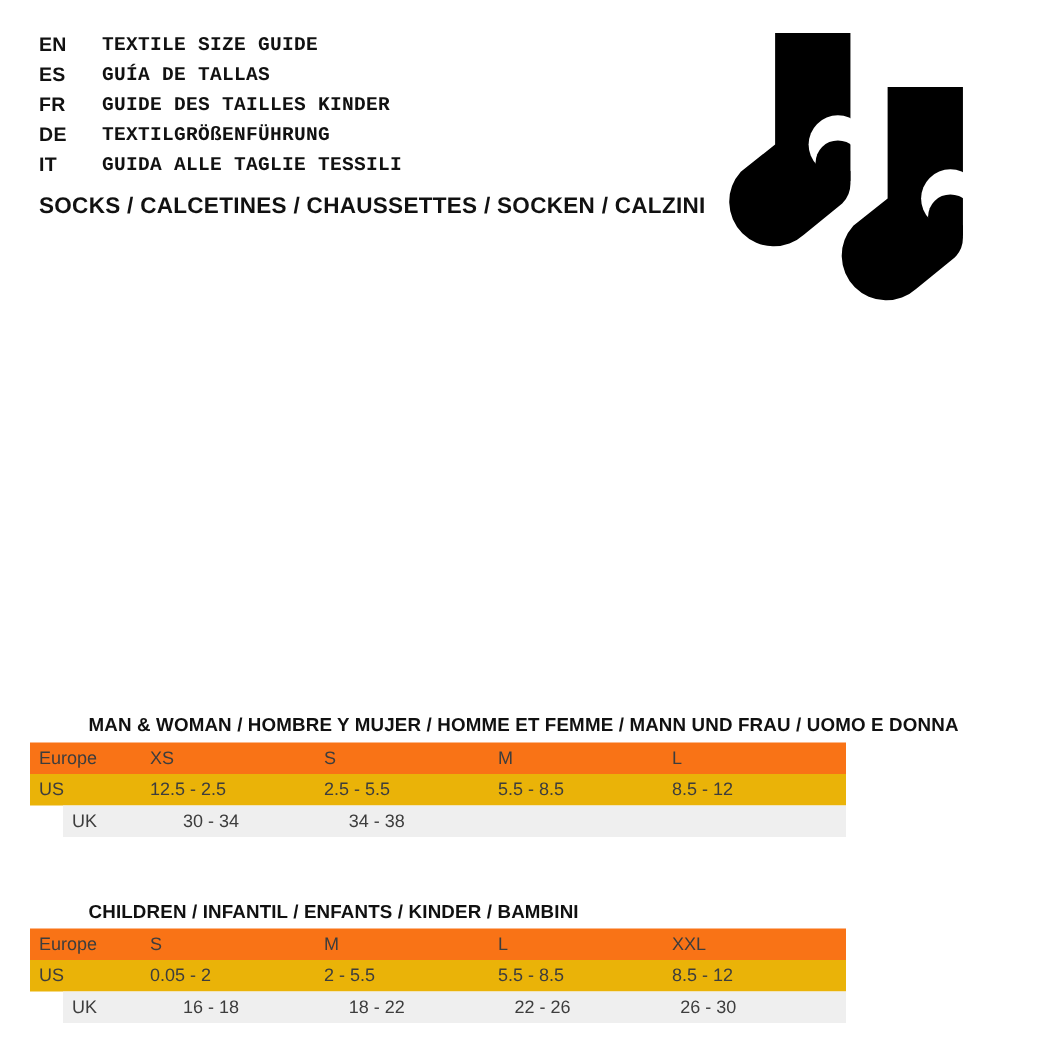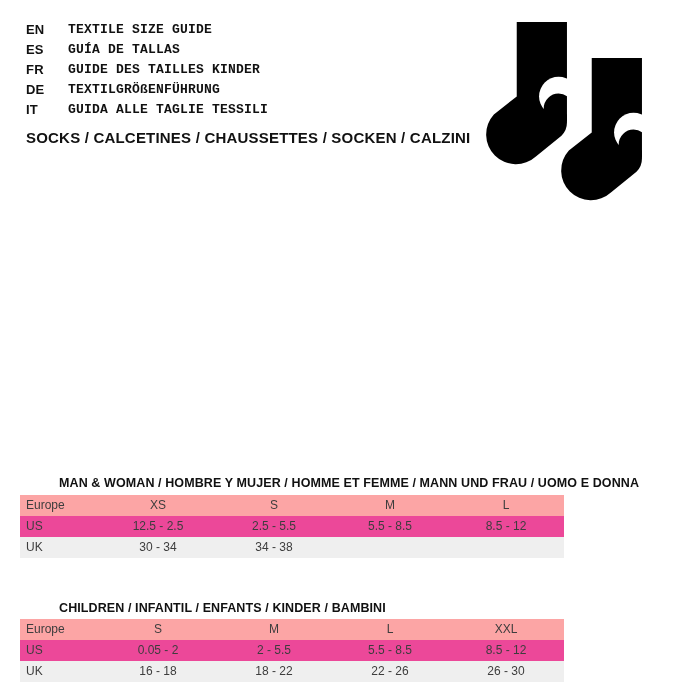--- a/index.html
+++ b/index.html
@@ -17,25 +17,25 @@
 
   
   .socks-svg{position:absolute;left:470px;top:12px;}
 
   
   .table-title{position:absolute;left:22px;font-size:12.5px;font-weight:bold;color:#111;
                letter-spacing:.1px;white-space:nowrap;margin-left:37px;}
   .size-table{position:absolute;left:20px;width:544px;}
   .trow{display:grid;grid-template-columns:80px 1fr 1fr 1fr 1fr;height:21px;line-height:21px;
         font-size:12px;color:#3d3d3d;}
-  .trow .cell{text-align:center;white-space:nowrap;}
+  .trow .cell{white-space:nowrap;}
   .trow .cell.first{text-align:left;padding-left:6px;}
-  .trow.head{background:#fca5a5;}
-  .trow.r-even{background:#ec4899;}
-  .trow.r-odd{background:#efefef;}
+  .trow.head{background:#f97316;}
+  .trow.r-even{background:#eab308;}
+  .trow.r-odd{background:#efefef;margin-left:22px;}
 </style>
 </head>
 <body>
 
 <div class="page">
 
   <div class="lang-block">
     <div class="lang-row">
       <span class="lang-code">EN</span>
       <span class="lang-label">TEXTILE SIZE GUIDE</span>

